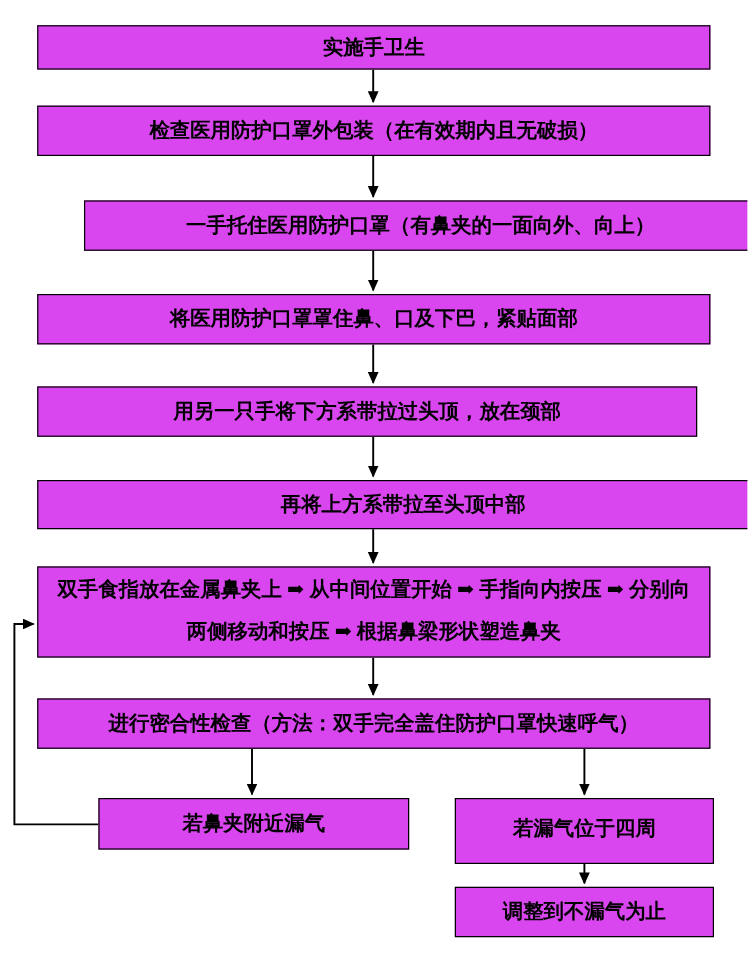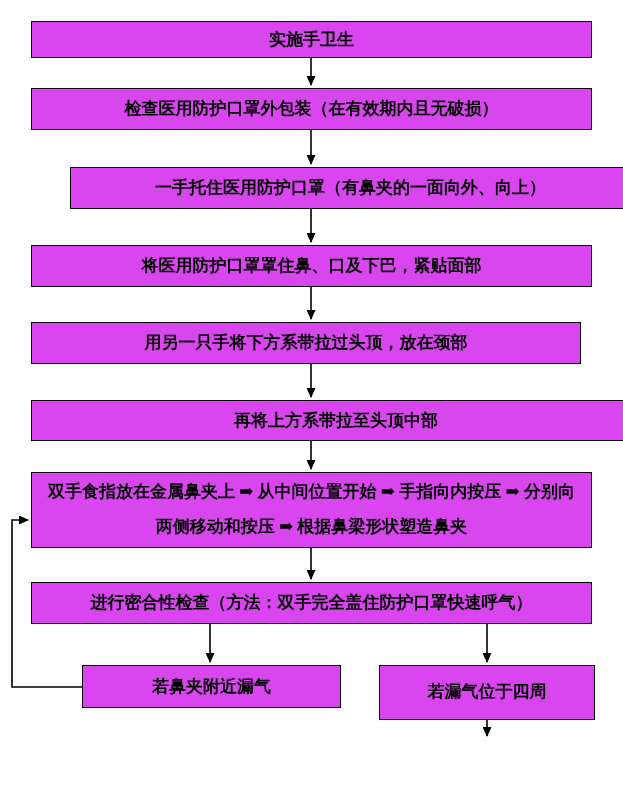--- a/index.html
+++ b/index.html
@@ -81,14 +81,15 @@
   <div class="box" style="left:31px; top:400px; width:610px; height:41px;">再将上方系带拉至头顶中部</div>
 
   <div class="box multiline" style="left:31px; top:472px; width:561px; height:76px;">双手食指放在金属鼻夹上 ➡ 从中间位置开始 ➡ 手指向内按压 ➡ 分别向两侧移动和按压 ➡ 根据鼻梁形状塑造鼻夹</div>
 
   <div class="box" style="left:31px; top:582px; width:561px; height:42px;">进行密合性检查（方法：双手完全盖住防护口罩快速呼气）</div>
 
   <div class="box" style="left:82px; top:665px; width:259px; height:43px;">若鼻夹附近漏气</div>
 
   <div class="box" style="left:379px; top:665px; width:216px; height:55px;font-family:Liberation Mono, monospace;">若漏气位于四周</div>
 
+  <div class="box" style="left:379px; top:739px; width:216px; height:42px;">调整到不漏气为止</div>
 
 </div>
 
 </body></html>

